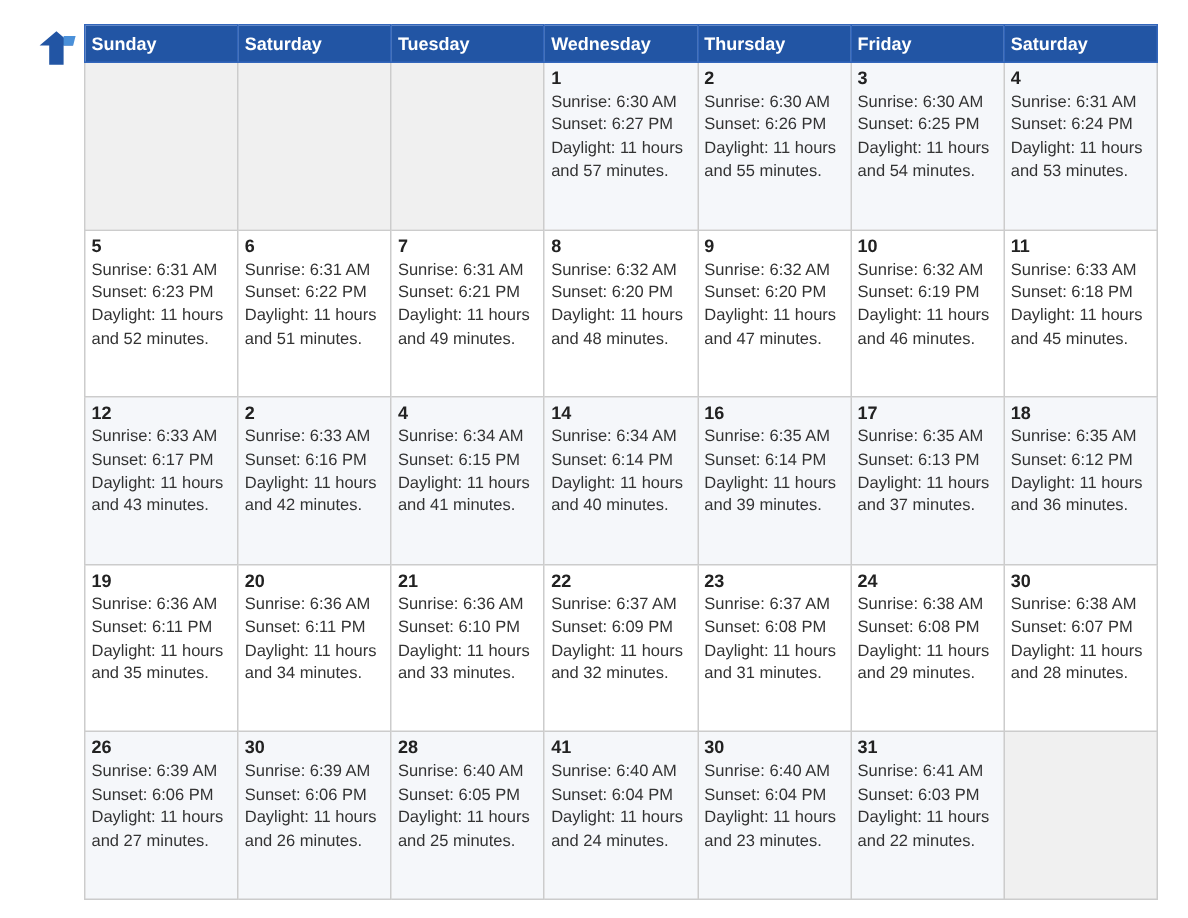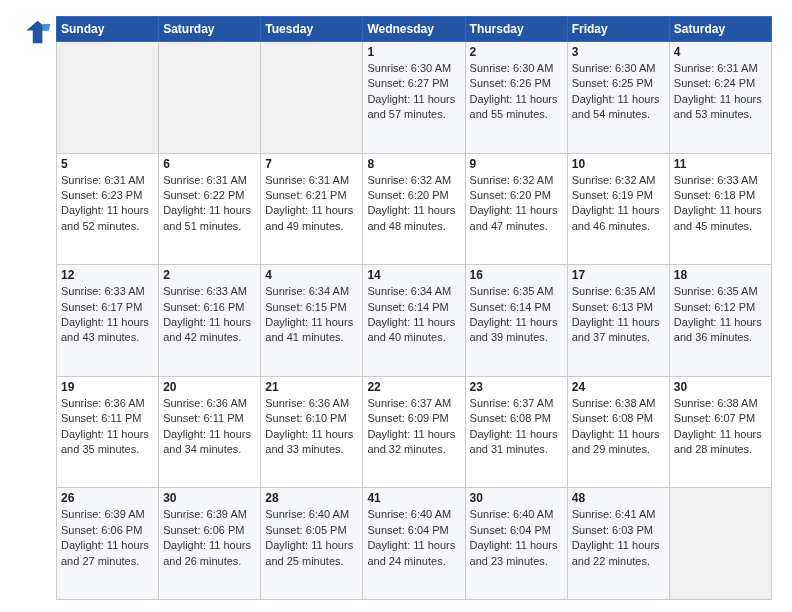--- a/index.html
+++ b/index.html
@@ -340,21 +340,21 @@
 and 24 minutes.</div>
           </td>
           <td>
             <span class="day-number">30</span>
             <div class="cell-info" style="white-space: pre-line;">Sunrise: 6:40 AM
 Sunset: 6:04 PM
 Daylight: 11 hours
 and 23 minutes.</div>
           </td>
           <td>
-            <span class="day-number">48</span>
+            <span class="day-number">31</span>
             <div class="cell-info" style="white-space: pre-line;">Sunrise: 6:41 AM
 Sunset: 6:03 PM
 Daylight: 11 hours
 and 22 minutes.</div>
           </td>
           <td class="empty"></td>
         </tr>
       </tbody>
   </table>
 </div>

